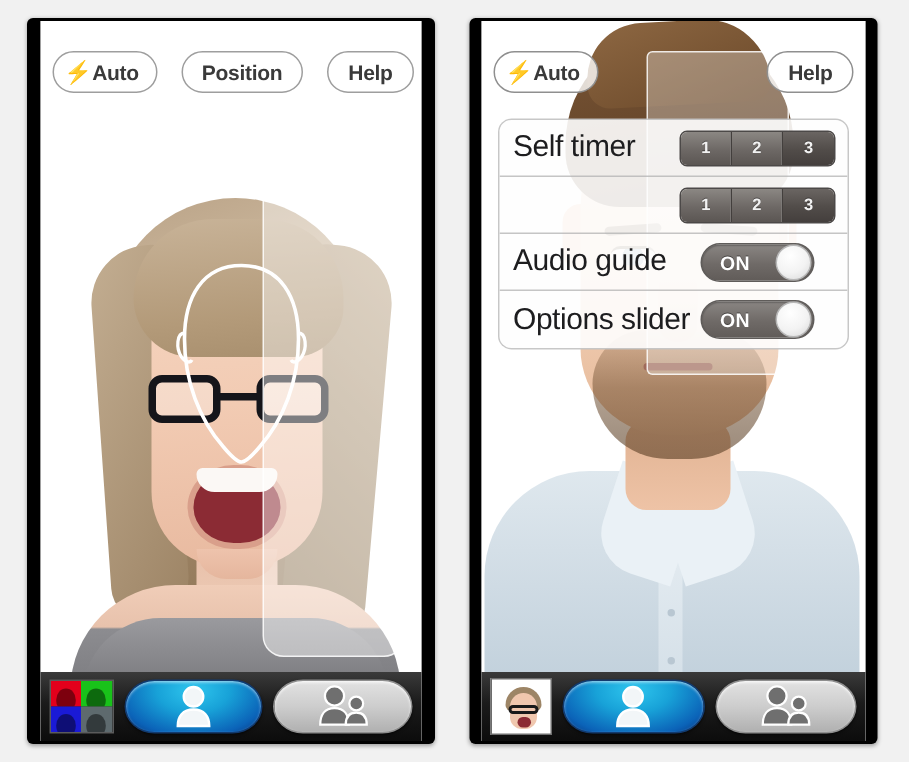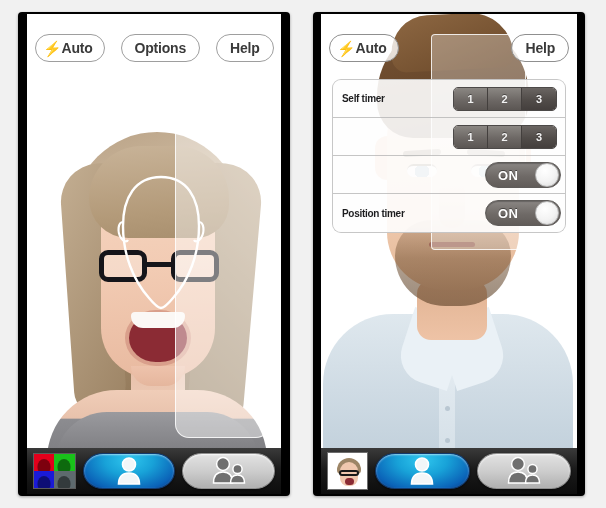--- a/index.html
+++ b/index.html
@@ -231,21 +231,21 @@
   .setting-row {
     position: relative;
     height: 38px;
     display: flex; align-items: center;
     padding: 0 9px;
     border-bottom: 1px solid rgba(178,178,178,.75);
     background: rgba(255,255,255,.52);
   }
   .setting-row:last-child { border-bottom: none; }
   .setting-label {
-    font-size: 10px; font-weight: bold; color: #1d1d1f;
+    font-size: 20px; font-weight: normal; color: #1d1d1f;
     letter-spacing: -.3px;
   }
 
   
   .segmented {
     position: absolute; right: 8px; top: 7px;
     display: flex;
     height: 24px;
     border-radius: 5px;
     overflow: hidden;
@@ -260,21 +260,21 @@
     border-right: 1px solid #433f3d;
     text-shadow: 0 -1px 0 rgba(0,0,0,.4);
   }
   .seg:last-child { border-right: none; }
   .seg.selected {
     background: linear-gradient(180deg,#6a6562 0%,#514c49 55%,#443f3d 100%);
   }
 
   
   .toggle {
-    position: absolute; right: 4px; top: 6px;
+    position: absolute; right: 22px; top: 6px;
     width: 76px; height: 26px;
     border-radius: 13px;
     border: 1px solid #5f5c5a;
     background: linear-gradient(180deg,#8a8683 0%,#6f6a67 55%,#615c59 100%);
     display: flex; align-items: center;
     box-shadow: inset 0 1px 1px rgba(0,0,0,.25);
   }
   .toggle-text {
     position: absolute; left: 12px;
     font-size: 13px; font-weight: bold; color: #ffffff;
@@ -388,21 +388,21 @@
           <path d="M84 48 C89 48 90 58 86 64 C83 68 80 68 79 66" fill="none" stroke="#ffffff" stroke-width="2.2"></path>
         </svg>
       </div>
 
       <div class="topbar">
         <div class="pill auto">
           <span class="bolt">⚡</span>
           <span>Auto</span>
         </div>
         <div class="spacer"></div>
-        <div class="pill">Options</div>
+        <div class="pill">Position</div>
         <div class="spacer"></div>
         <div class="pill">Help</div>
       </div>
 
       <div class="bottombar">
         <div class="thumb-grid">
           <div class="thumb-cell red">
               <div class="thumb-face"></div>
             </div>
           <div class="thumb-cell green">
@@ -489,28 +489,29 @@
 
         <div class="setting-row">
           <div class="segmented">
             <div class="seg">1</div>
             <div class="seg">2</div>
             <div class="seg selected">3</div>
           </div>
         </div>
 
         <div class="setting-row">
+          <span class="setting-label">Audio guide</span>
           <div class="toggle">
             <span class="toggle-text">ON</span>
             <span class="toggle-knob"></span>
           </div>
         </div>
 
         <div class="setting-row">
-          <span class="setting-label">Position timer</span>
+          <span class="setting-label">Options slider</span>
           <div class="toggle">
             <span class="toggle-text">ON</span>
             <span class="toggle-knob"></span>
           </div>
         </div>
 
       </div>
 
       <div class="bottombar">
         <div class="photo-thumb">

